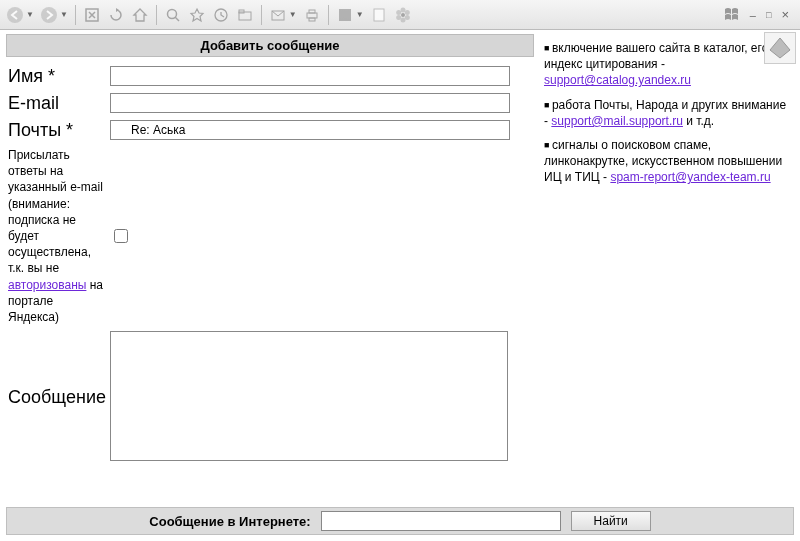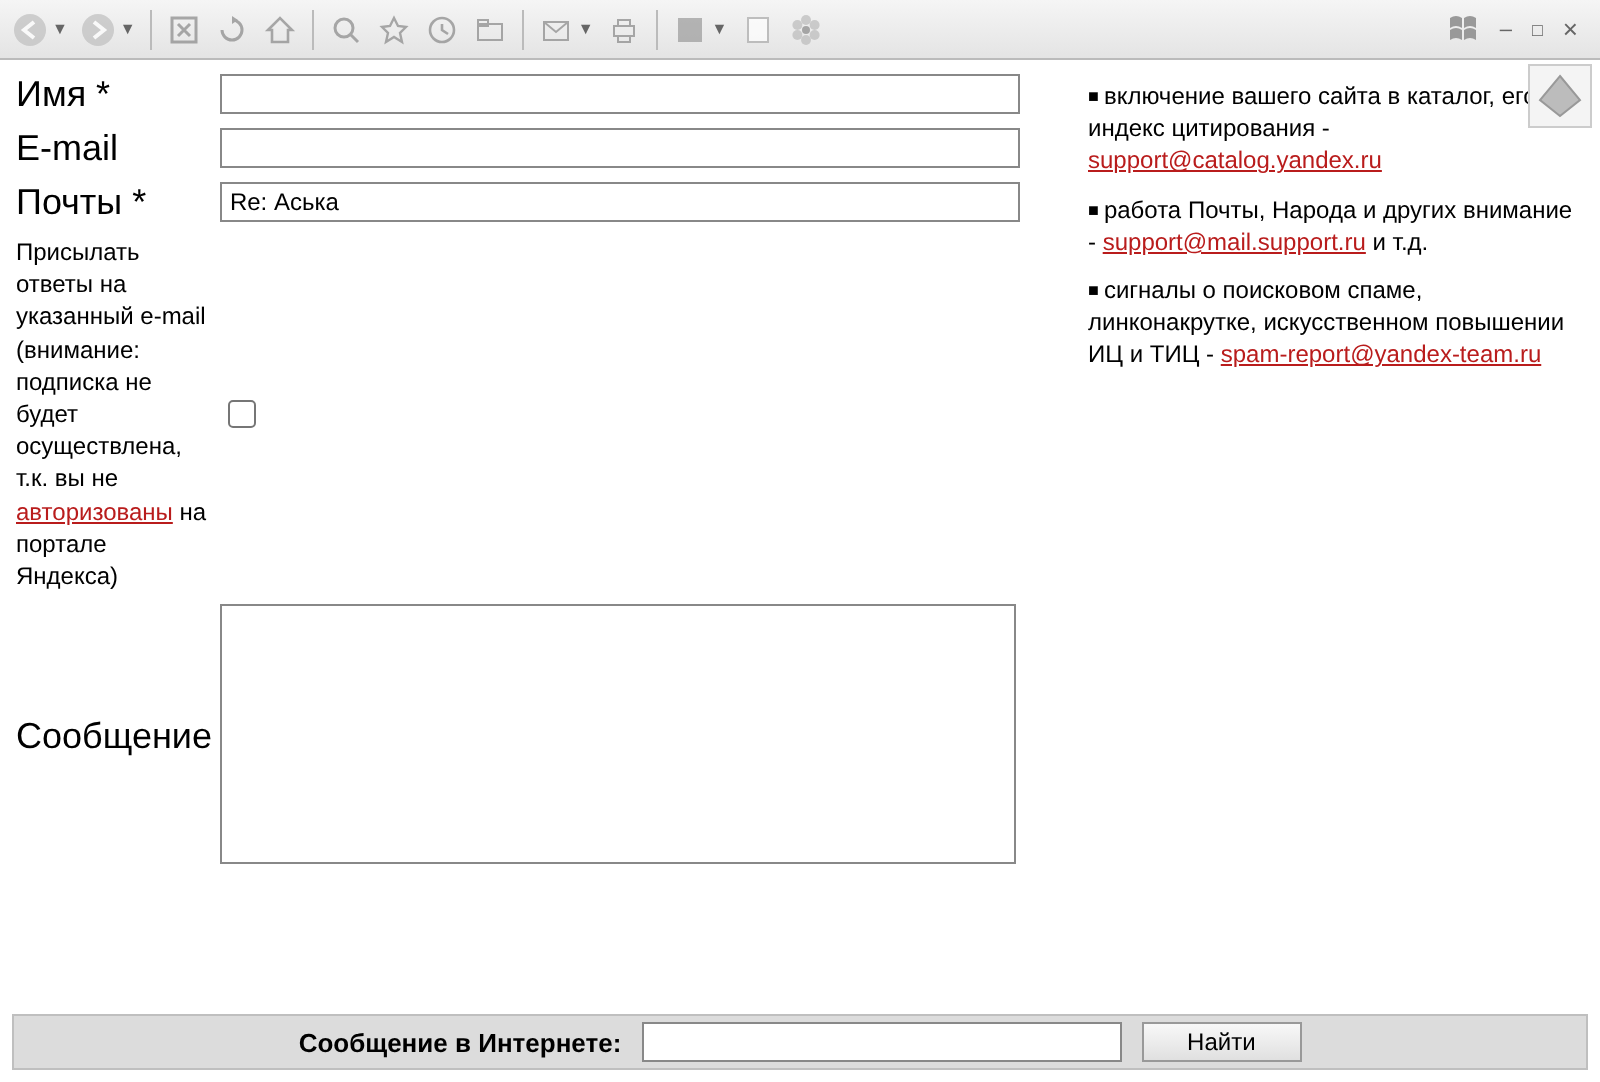--- a/index.html
+++ b/index.html
@@ -59,36 +59,36 @@
   }
   .form-table { width:100%; border-collapse:collapse; }
   .form-table td { vertical-align: top; padding: 3px 2px; }
   .lbl { width: 100px; font-size:18px; vertical-align: middle;}
   .txt-input {
     width: 400px;
     height: 20px;
     border: 1px solid #888;
     background:#fff;
     font-size:12px;
-    padding: 2px 4px;
+    padding: 2px 20px;
   }
   .txt-area {
     width: 398px;
     height: 130px;
     border: 1px solid #888;
     background:#fff;
     font-size:12px;
     padding:2px;
     resize:none;
     overflow-y:scroll;
   }
   .side ul { margin:0; padding:0; list-style:none; }
   .side li { margin-bottom:8px; }
   .side li::before { content:"■ "; font-size:9px; vertical-align:1px; }
-  a.u { color:#b91c1c; text-decoration: underline; }
+  a.u { color:#6d28d9; text-decoration: underline; }
   .logo-box {
     position:absolute;
     top:32px; right:4px;
     width:32px; height:32px;
     border:1px solid #ccc;
     background:#f4f4f4;
     display:flex;align-items:center;justify-content:center;
   }
   .buttons-row td { padding-top:6px; }
   .btn {
@@ -246,20 +246,21 @@
 </div>
 
 <div class="logo-box">
   <svg width="26" height="26">
       <path d="M13 3 L23 15 L13 23 L3 15 Z" fill="#bcbcbc" stroke="#999"></path>
     </svg>
 </div>
 
 <div class="content">
   <div class="main">
+    <div class="form-header">Добавить сообщение</div>
     <table class="form-table">
       <tbody>
           <tr>
         <td class="lbl">Имя *</td>
         <td><input class="txt-input" value="" style=""></td>
       </tr>
       <tr>
         <td class="lbl">E-mail</td>
         <td><input class="txt-input" value="" style=""></td>
       </tr>

